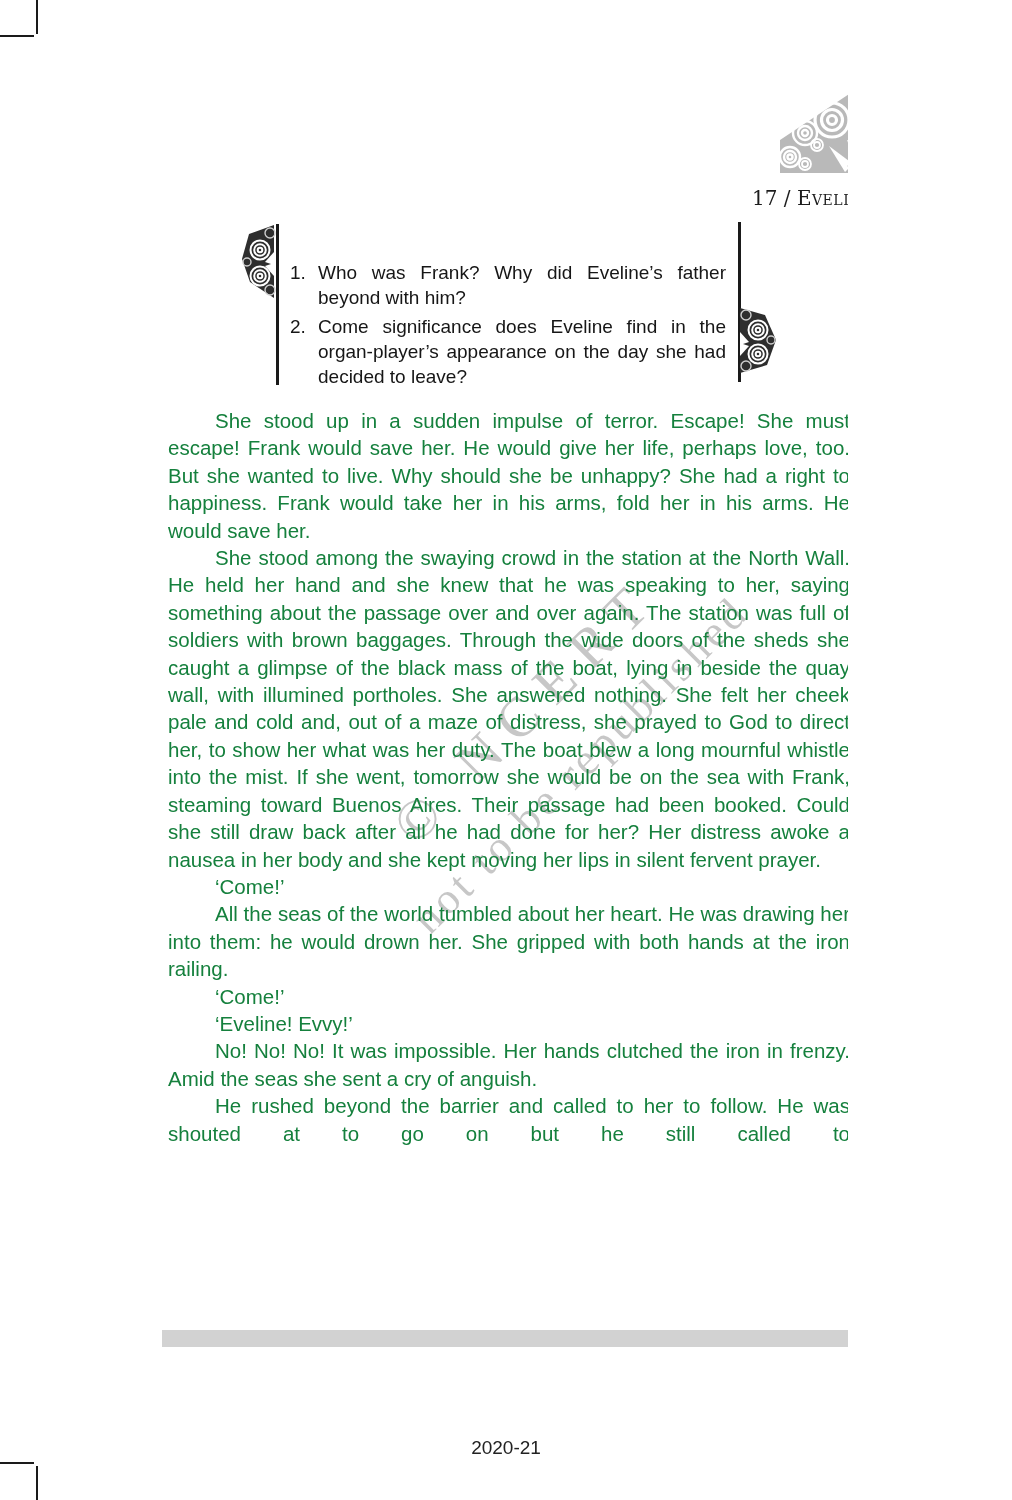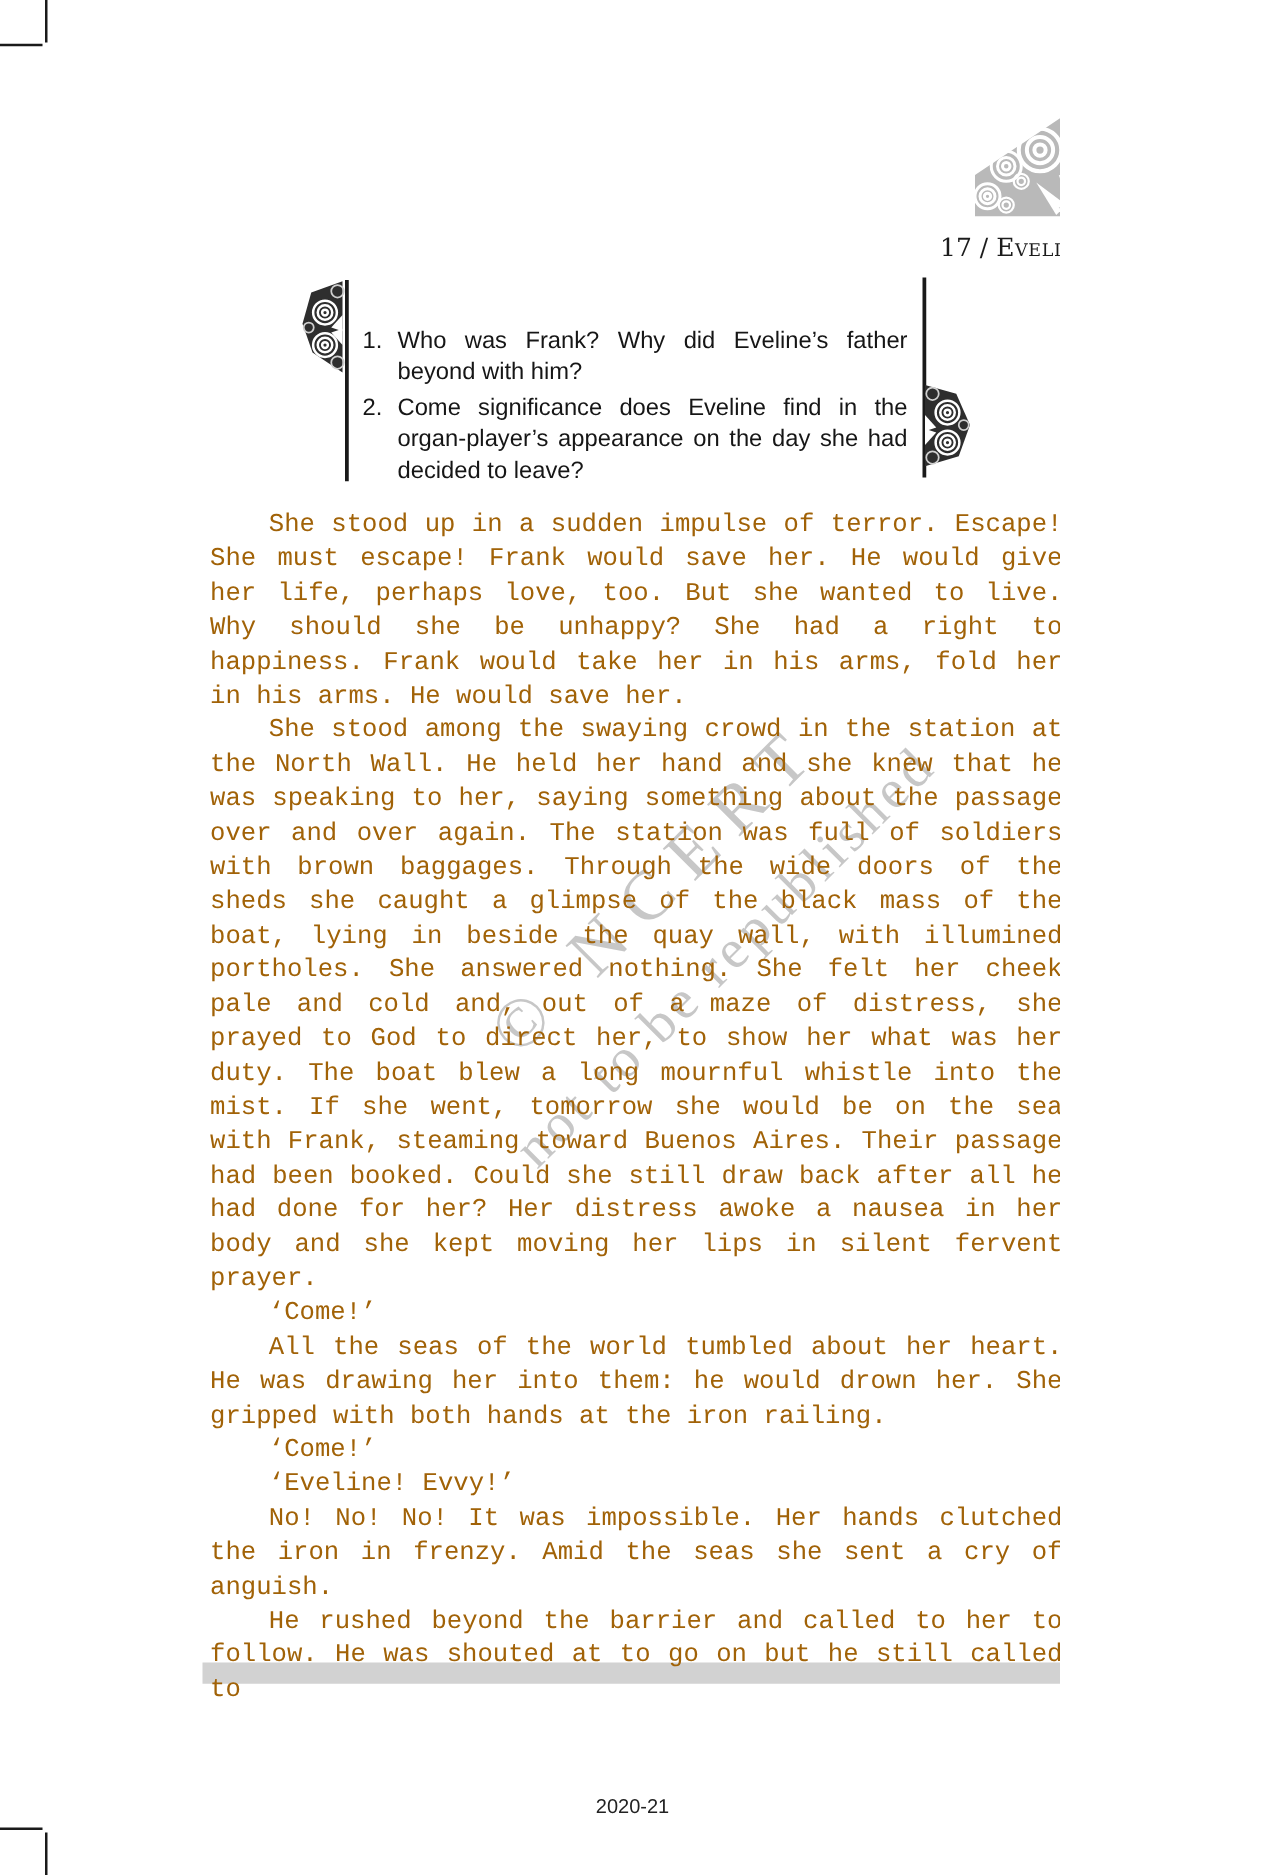--- a/index.html
+++ b/index.html
@@ -47,35 +47,35 @@
     color:#c7c7c7;
     font-family:"Liberation Serif", serif;
     z-index:0;
     pointer-events:none;
   }
   .wm-line1{font-size:56px;letter-spacing:16px;white-space:nowrap;}
   .wm-line2{font-size:44px;letter-spacing:4px;white-space:nowrap;}
   
   .story{
     position:absolute;left:168px;top:407px;width:682px;
-    font-family:Liberation Mono, monospace;
+    font-family:Liberation Sans, sans-serif;
     font-size:20.5px;line-height:27.4px;
     text-align:justify;
-    color:#a16207;
+    color:#15803d;
     z-index:1;
   }
   .story p{margin:0;text-indent:47px;}
   .story p.continues{text-align-last:justify;}
   
   .divider-bar{position:absolute;left:162px;top:1330px;width:692px;height:17px;background:#d2d2d2;}
   .footer{
     position:absolute;left:0;top:1437px;width:1012px;
     text-align:center;
     font-family:"Liberation Sans", sans-serif;
-    font-size:16px;color:#222;
+    font-size:19px;color:#222;
   }
 </style>
 </head>
 <body>
 
 <div class="page">
 
   <div class="cropmark" style="left:36px;top:0;width:2px;height:34px;"></div>
   <div class="cropmark" style="left:0;top:35px;width:34px;height:2px;"></div>
   <div class="cropmark" style="left:973px;top:0;width:2px;height:34px;"></div>

